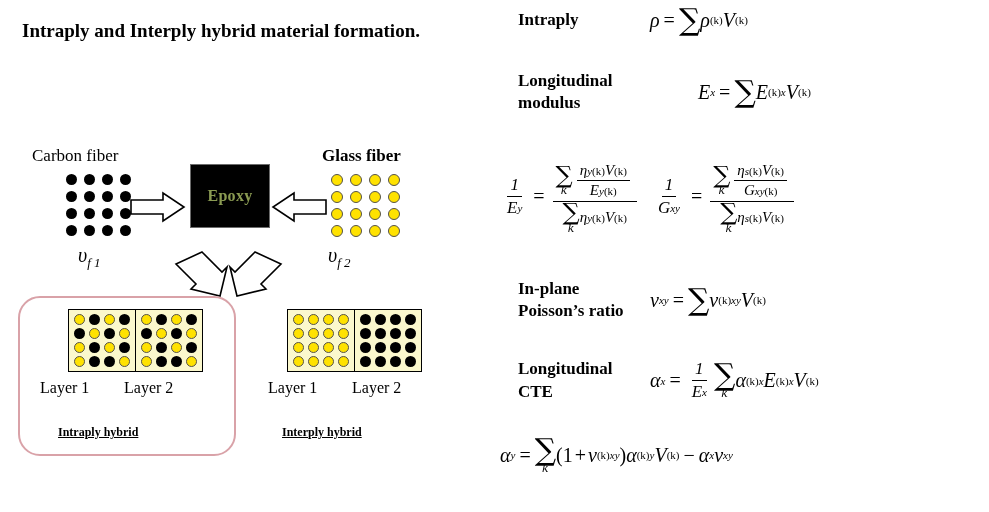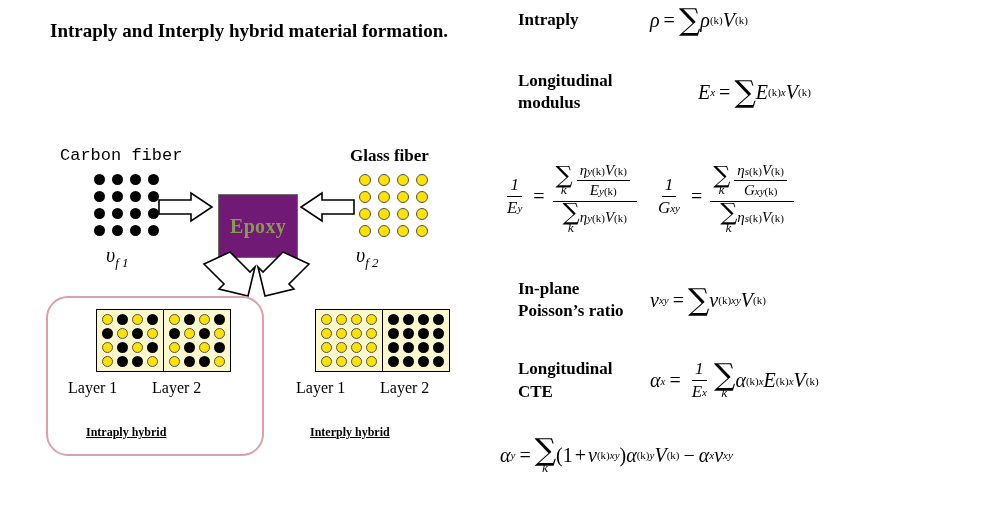--- a/index.html
+++ b/index.html
@@ -1,48 +1,48 @@
 <!DOCTYPE html>
 <html><head>
 <meta charset="utf-8">
 <style>
   html,body{margin:0;padding:0;background:#fff;}
   body{width:989px;height:512px;position:relative;overflow:hidden;
        font-family:"Liberation Serif","DejaVu Serif",serif;color:#000;}
 
   
-  #left-panel{position:absolute;left:0;top:0;width:500px;height:512px;margin-left:28px;}
+  #left-panel{position:absolute;left:0;top:0;width:500px;height:512px;}
 
   #page-title{position:absolute;left:22px;top:18px;width:430px;
        font-size:19px;font-weight:bold;line-height:1.38;}
 
   .fiber-label{position:absolute;font-size:17px;white-space:nowrap;}
-  #carbon-fiber-label{left:32px;top:146px;font-family:Liberation Mono, monospace;}
+  #carbon-fiber-label{left:32px;top:146px;}
   #glass-fiber-label{left:322px;top:146px;font-weight:bold;}
 
   .dot-grid{position:absolute;display:grid;}
   .dot{border-radius:50%;}
   .dot.black{background:#000;}
   .dot.yellow{background:#ffe200;border:1.3px solid #55524a;box-sizing:border-box;}
 
   
   #carbon-fiber-grid{left:66px;top:174px;
       grid-template-columns:repeat(4,11px);grid-template-rows:repeat(4,11px);
       gap:6px 7px;}
   #carbon-fiber-grid .dot{width:11px;height:11px;}
   
   #glass-fiber-grid{left:331px;top:174px;
       grid-template-columns:repeat(4,12px);grid-template-rows:repeat(4,12px);
       gap:5px 7px;}
   #glass-fiber-grid .dot{width:12px;height:12px;}
 
-  #epoxy-box{position:absolute;left:190px;top:194px;width:78px;height:62px;
-      background:#701a75;border:1.5px solid #6b6b6b;
+  #epoxy-box{position:absolute;left:190px;top:164px;width:78px;height:62px;
+      background:#000000;border:1.5px solid #6b6b6b;
       display:flex;align-items:center;justify-content:center;
-      font-size:20px;font-weight:bold;color:#8a9a52;letter-spacing:.3px;}
+      font-size:16px;font-weight:bold;color:#8a9a52;letter-spacing:.3px;}
 
   .vf-label{position:absolute;font-size:20px;font-style:italic;white-space:nowrap;}
   .vf-label sub{font-size:13px;font-style:italic;}
   #vf1-label{left:78px;top:244px;}
   #vf2-label{left:328px;top:244px;}
 
   svg.arrow-layer{position:absolute;left:0;top:0;width:500px;height:512px;
       overflow:visible;pointer-events:none;}
 
   

